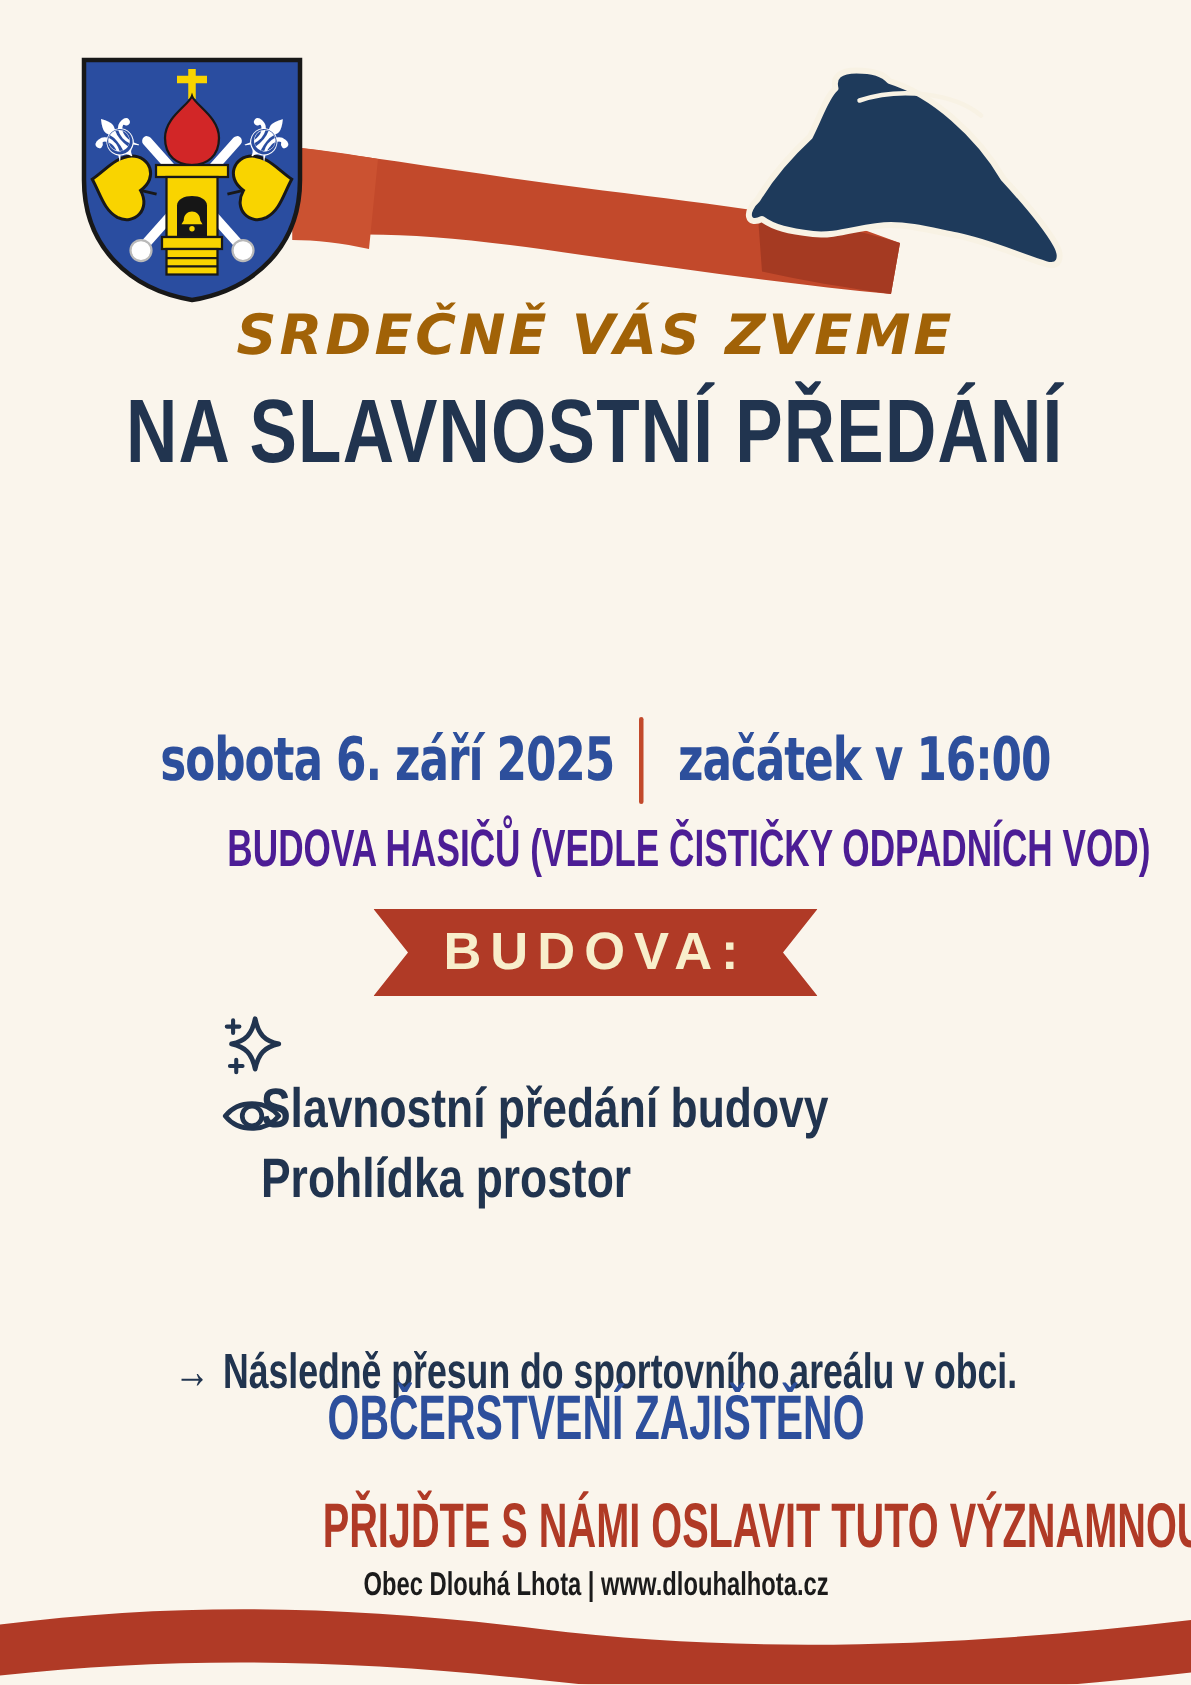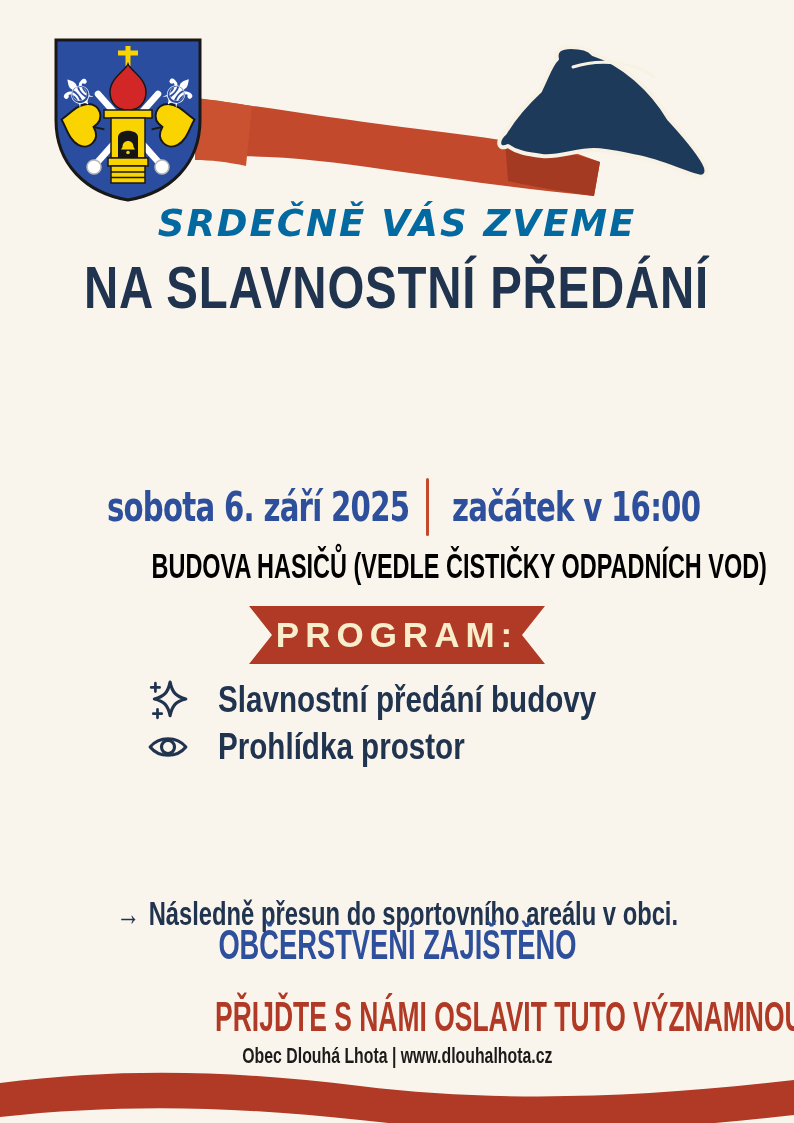--- a/index.html
+++ b/index.html
@@ -6,54 +6,54 @@
   .poster{
     position:relative;width:794px;height:1123px;margin:0 auto;
     background:#faf5ec;overflow:hidden;
     font-family:"Liberation Sans",sans-serif;color:#21344f;
   }
   .abs{position:absolute;left:0;right:0;text-align:center;white-space:nowrap;}
 
   
   .invite{top:198px;height:52px;line-height:52px;
     font-family:"DejaVu Sans",sans-serif;font-style:italic;font-weight:bold;
-    font-size:37px;letter-spacing:2px;color:#0369a1;}
+    font-size:37px;letter-spacing:2px;color:#a16207;}
 
   
   .title{top:256px;}
   .title .line{height:64px;line-height:64px;font-size:60px;font-weight:bold;
     letter-spacing:1px;color:#21344f;}
   .title .line span{display:inline-block;transform:scaleX(0.79);transform-origin:center;}
 
   
   .datetime{top:476px;height:62px;}
   .date-txt,.time-txt{
     position:absolute;top:0;height:62px;line-height:62px;
     font-family:"DejaVu Sans",sans-serif;font-weight:bold;font-size:40px;
     letter-spacing:-1px;color:#2d4f9c;white-space:nowrap;}
   .date-txt{right:385px;transform:scaleX(0.73);transform-origin:right center;}
   .time-txt{left:452px;transform:scaleX(0.73);transform-origin:left center;}
   .dt-sep{position:absolute;left:426px;top:2px;width:3px;height:58px;
     background:#c2492b;border-radius:2px;}
 
   
-  .venue{top:546px;height:40px;line-height:40px;font-size:35px;font-weight:bold;color:#000000;}
+  .venue{top:546px;height:40px;line-height:40px;font-size:35px;font-weight:bold;color:#4c1d95;}
   .venue span{display:inline-block;transform:scaleX(0.67);transform-origin:center;}
 
   
   .banner{position:absolute;left:249px;top:606px;width:296px;height:58px;
     background:#b03a26;
     clip-path:polygon(0 0,100% 0,calc(100% - 23px) 50%,100% 100%,0 100%,23px 50%);
     text-align:center;}
   .banner span{display:inline-block;line-height:58px;font-size:35px;font-weight:bold;
     letter-spacing:6px;color:#f8eecb;}
 
   
   .items{position:absolute;left:146px;top:676px;}
-  .item{display:flex;align-items:center;height:47px;}
+  .item{display:flex;align-items:flex-start;height:47px;flex-direction:column;}
   .item .icon-box{width:44px;display:flex;justify-content:center;align-items:center;}
   .item .label{margin-left:28px;font-size:37px;font-weight:bold;color:#21344f;
     white-space:nowrap;transform:scaleX(0.8);transform-origin:left center;}
 
   
   .followup{top:882px;height:42px;line-height:42px;margin-top:11px;}
   .followup .inner{display:inline-block;transform:scaleX(0.72);transform-origin:center;
     font-size:33px;font-weight:bold;color:#21344f;}
   .followup .arr{margin-right:12px;font-weight:normal;}
 
@@ -146,21 +146,21 @@
     <span class="date-txt">sobota 6. září 2025</span>
     <span class="dt-sep"></span>
     <span class="time-txt">začátek v 16:00</span>
   </div>
 
   <div class="abs venue">
     <span>BUDOVA HASIČŮ (VEDLE ČISTIČKY ODPADNÍCH VOD)</span>
   </div>
 
   <div class="banner">
-    <span>PROGRAM:</span>
+    <span>BUDOVA:</span>
   </div>
 
   <div class="items">
     <div class="item">
       <span class="icon-box">
         <svg width="42" height="42" viewBox="0 0 40 40" class="prog-icon">
           <path d="M22 3 C24 13 28 17 37 19 C28 21 24 25 22 35 C20 25 16 21 7 19 C16 17 20 13 22 3 Z"></path>
           <path d="M8 4 L8 12 M4 8 L12 8" stroke-width="2.6"></path>
           <path d="M10 29 L10 37 M6 33 L14 33" stroke-width="2.6"></path>
         </svg>

